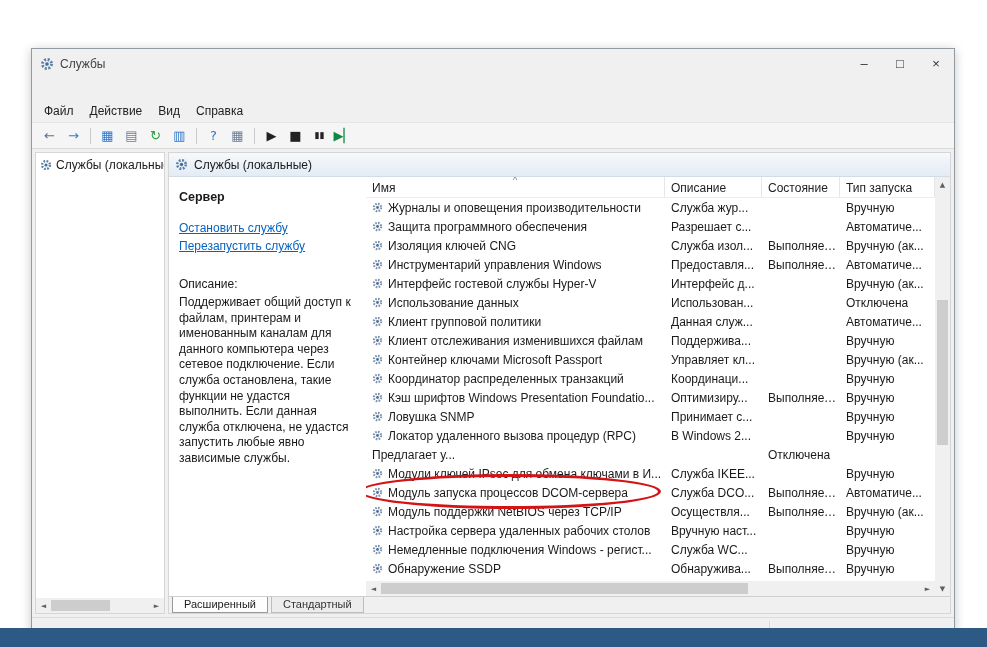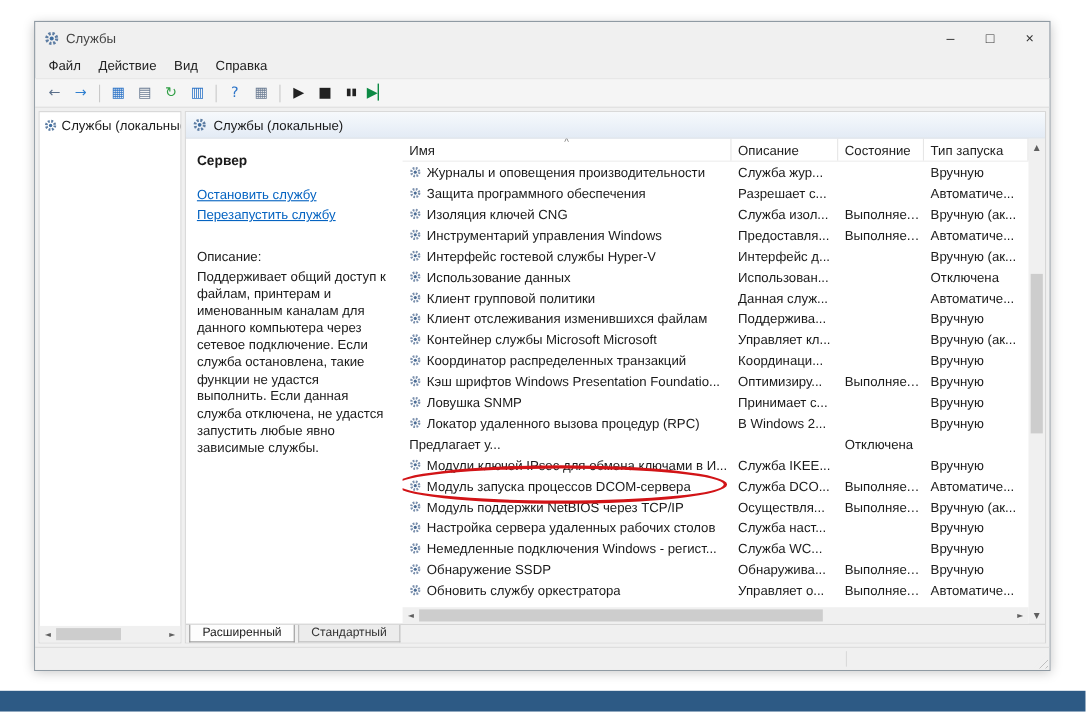--- a/index.html
+++ b/index.html
@@ -8,35 +8,35 @@
     font-family:"Liberation Sans", sans-serif;
     background:#ffffff;
     position:relative;
     overflow:hidden;
     font-size:12px;
     color:#1a1a1a;
   }
 
   
   .window {
-    position:absolute; left:31px; top:19px; width:924px; height:591px;
+    position:absolute; left:31px; top:48px; width:924px; height:591px;
     background:#f0f0f0;
     border:1px solid #8f9aa3;
     box-shadow:0 2px 10px rgba(0,0,0,.22);
     display:flex; flex-direction:column;
   }
   .titlebar { height:29px; display:flex; align-items:center; padding-left:8px; flex:0 0 auto; }
   .titlebar .title-text { margin-left:6px; color:#444; font-size:12px; }
   .caption { margin-left:auto; display:flex; height:100%; }
   .caption .cbtn {
     width:36px; height:100%; border:none; background:transparent;
     font-size:13px; color:#333; display:flex; align-items:center; justify-content:center;
     font-family:"Liberation Sans", sans-serif; cursor:default;
   }
-  .menubar { height:22px; display:flex; align-items:center; padding-left:4px; flex:0 0 auto; }
+  .menubar { height:22px; display:flex; align-items:center; padding-left:4px; flex:0 0 auto;margin-top:22px; }
   .menu-item { padding:3px 8px; font-size:12px; color:#222; cursor:default; }
   .toolbar {
     height:27px; display:flex; align-items:center; padding-left:6px; gap:1px; flex:0 0 auto;
     background:#f5f5f5; border-top:1px solid #e6e6e6; border-bottom:1px solid #dadada;
   }
   .tbtn {
     width:23px; height:21px; border:none; background:transparent;
     display:flex; align-items:center; justify-content:center; font-size:13px; line-height:1;
     font-family:"DejaVu Sans", sans-serif; cursor:default;
   }
@@ -351,21 +351,21 @@
                 <div class="td">Вручную</div>
               </div>
               <div class="trow">
                 <div class="td name">
                   <span class="gear">
                     <svg width="11" height="11" viewBox="0 0 16 16">
                       <circle cx="8" cy="8" r="5.2" fill="none" stroke="#7b90ad" stroke-width="3.2" stroke-dasharray="2.3 1.8"></circle>
                       <circle cx="8" cy="8" r="2.1" fill="#4d6e96"></circle>
                     </svg>
                   </span>
-                  <span class="nm">Контейнер службы Microsoft Microsoft</span>
+                  <span class="nm">Контейнер ключами Microsoft Passport</span>
                 </div>
                 <div class="td">Управляет кл...</div>
                 <div class="td"></div>
                 <div class="td">Вручную (ак...</div>
               </div>
               <div class="trow">
                 <div class="td name">
                   <span class="gear">
                     <svg width="11" height="11" viewBox="0 0 16 16">
                       <circle cx="8" cy="8" r="5.2" fill="none" stroke="#7b90ad" stroke-width="3.2" stroke-dasharray="2.3 1.8"></circle>
@@ -471,21 +471,21 @@
               <div class="trow">
                 <div class="td name">
                   <span class="gear">
                     <svg width="11" height="11" viewBox="0 0 16 16">
                       <circle cx="8" cy="8" r="5.2" fill="none" stroke="#7b90ad" stroke-width="3.2" stroke-dasharray="2.3 1.8"></circle>
                       <circle cx="8" cy="8" r="2.1" fill="#4d6e96"></circle>
                     </svg>
                   </span>
                   <span class="nm">Настройка сервера удаленных рабочих столов</span>
                 </div>
-                <div class="td">Служба наст...</div>
+                <div class="td">Вручную наст...</div>
                 <div class="td"></div>
                 <div class="td">Вручную</div>
               </div>
               <div class="trow">
                 <div class="td name">
                   <span class="gear">
                     <svg width="11" height="11" viewBox="0 0 16 16">
                       <circle cx="8" cy="8" r="5.2" fill="none" stroke="#7b90ad" stroke-width="3.2" stroke-dasharray="2.3 1.8"></circle>
                       <circle cx="8" cy="8" r="2.1" fill="#4d6e96"></circle>
                     </svg>

